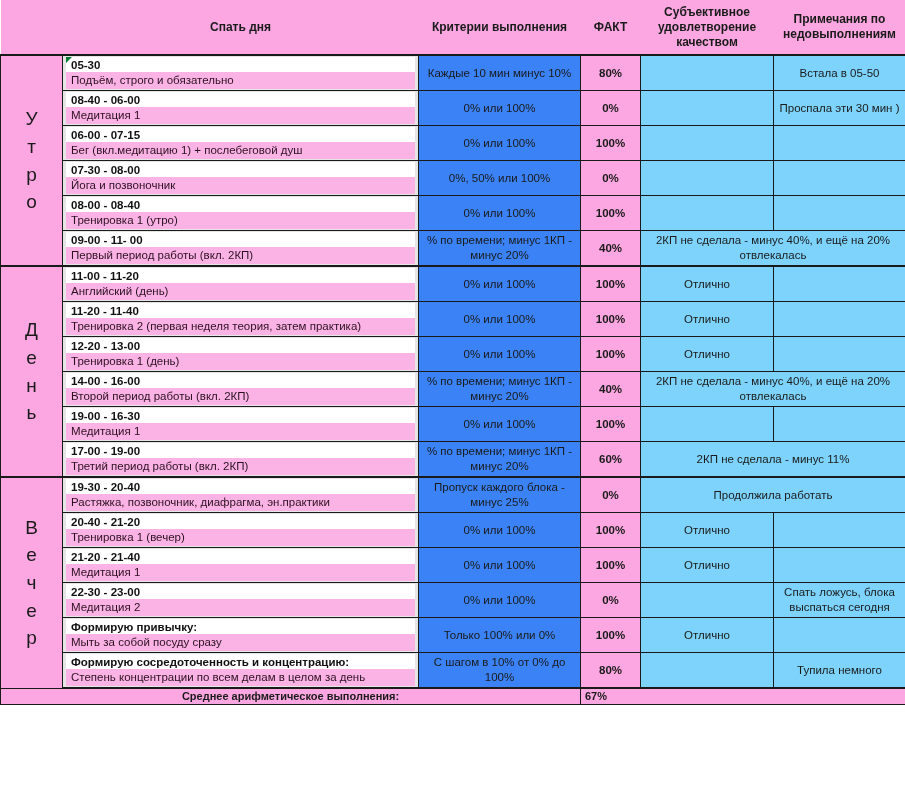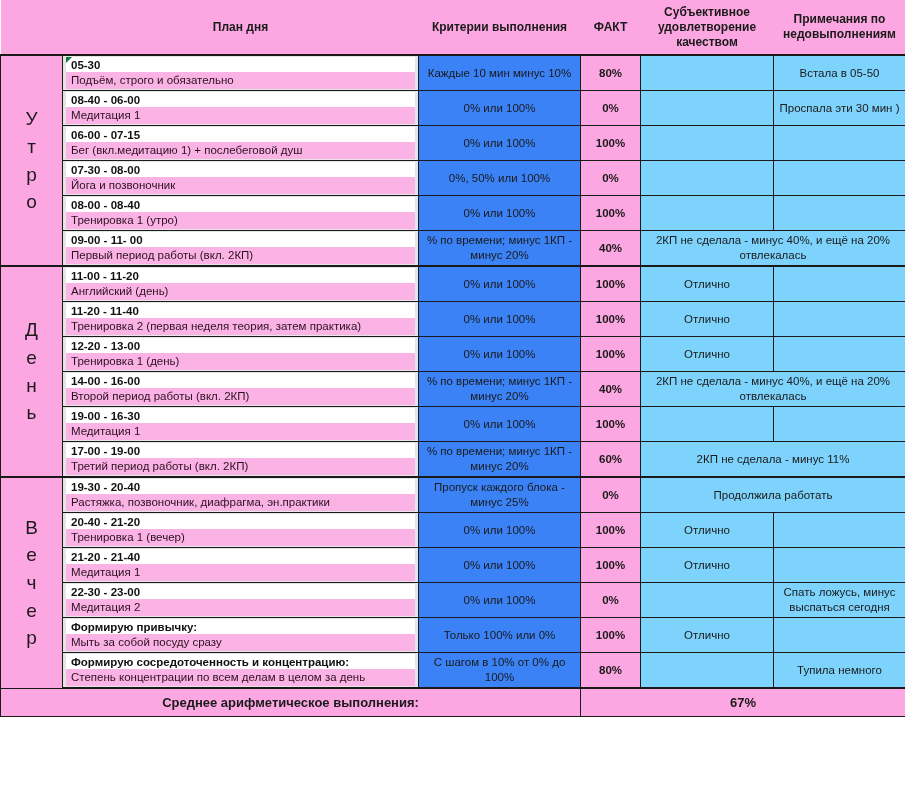--- a/index.html
+++ b/index.html
@@ -117,45 +117,45 @@
   }
 
   
   tr.sec-start td{border-top:2px solid #1a1a1a;}
   tr.sec-end td{border-bottom:2px solid #1a1a1a;}
 
   
   tr.summary-row td{
     background:#fda7e2;
     font-weight:bold;
-    font-size:13px;
+    font-size:11px;
     border:1px solid #1a1a1a;
-    height:28px;
+    height:16px;
     padding:0 4px;
   }
   td.summary-label{text-align:center;}
-  td.summary-value{text-align:center;}
+  td.summary-value{}
 </style>
 </head>
 <body>
 
 <div id="sheet">
   <table class="grid">
     <colgroup>
       <col class="c-sec">
         <col class="c-plan">
         <col class="c-crit">
       <col class="c-fact">
         <col class="c-subj">
         <col class="c-note">
     </colgroup>
     <tbody id="tbody">
         <tr class="header-row">
           <td class="hdr-sec"></td>
-          <td>План дня</td>
+          <td>Спать дня</td>
           <td>Критерии выполнения</td>
           <td>ФАКТ</td>
           <td>Субъективное удовлетворение качеством</td>
           <td>Примечания по недовыполнениям</td>
         </tr>
         <tr class="sec-start">
           <td class="section-cell" rowspan="6">
             <span class="vletters">
               <span>У</span>
               <span>т</span>
@@ -326,21 +326,21 @@
           <td class="note-cell"></td>
         </tr>
         <tr>
           <td class="plan-cell">
             <div class="time-line">22-30 - 23-00</div>
             <div class="act-line">Медитация 2</div>
           </td>
           <td class="crit-cell">0% или 100%</td>
           <td class="fact-cell">0%</td>
           <td class="subj-cell"></td>
-          <td class="note-cell">Спать ложусь, минус выспаться сегодня</td>
+          <td class="note-cell">Спать ложусь, блока выспаться сегодня</td>
         </tr>
         <tr>
           <td class="plan-cell">
             <div class="time-line bold">Формирую привычку:</div>
             <div class="act-line">Мыть за собой посуду сразу</div>
           </td>
           <td class="crit-cell">Только 100% или 0%</td>
           <td class="fact-cell">100%</td>
           <td class="subj-cell">Отлично</td>
           <td class="note-cell"></td>

